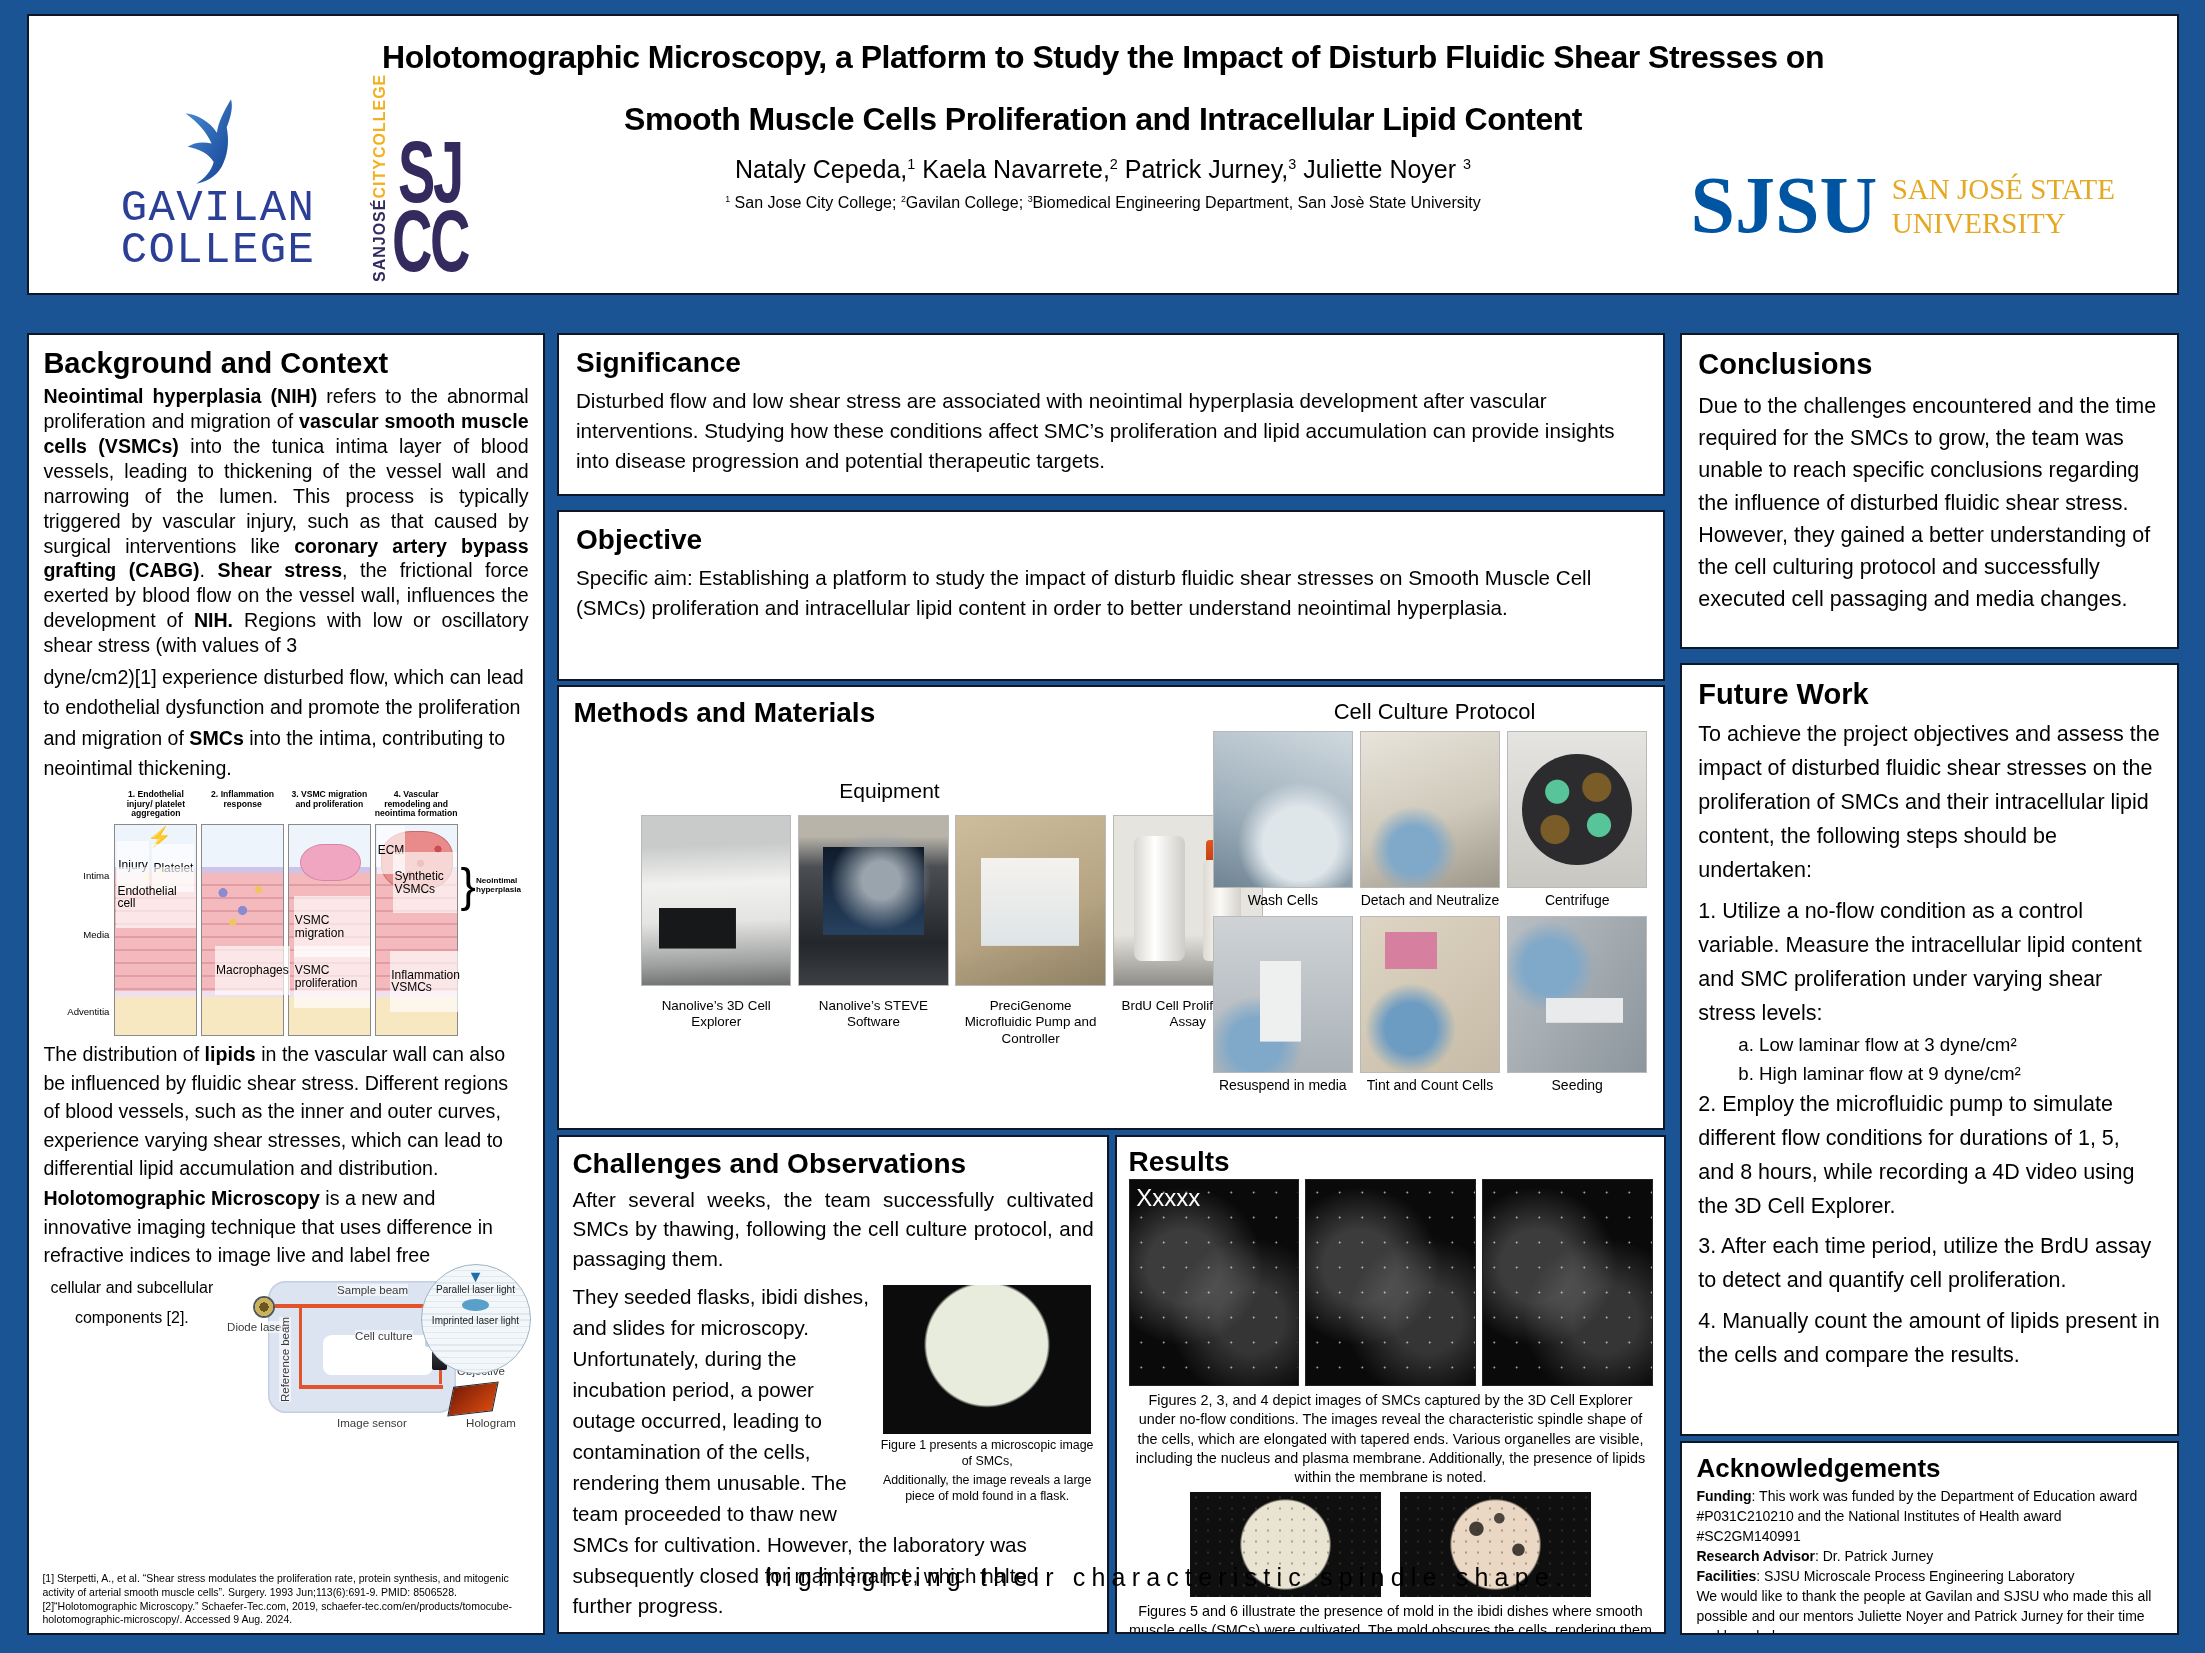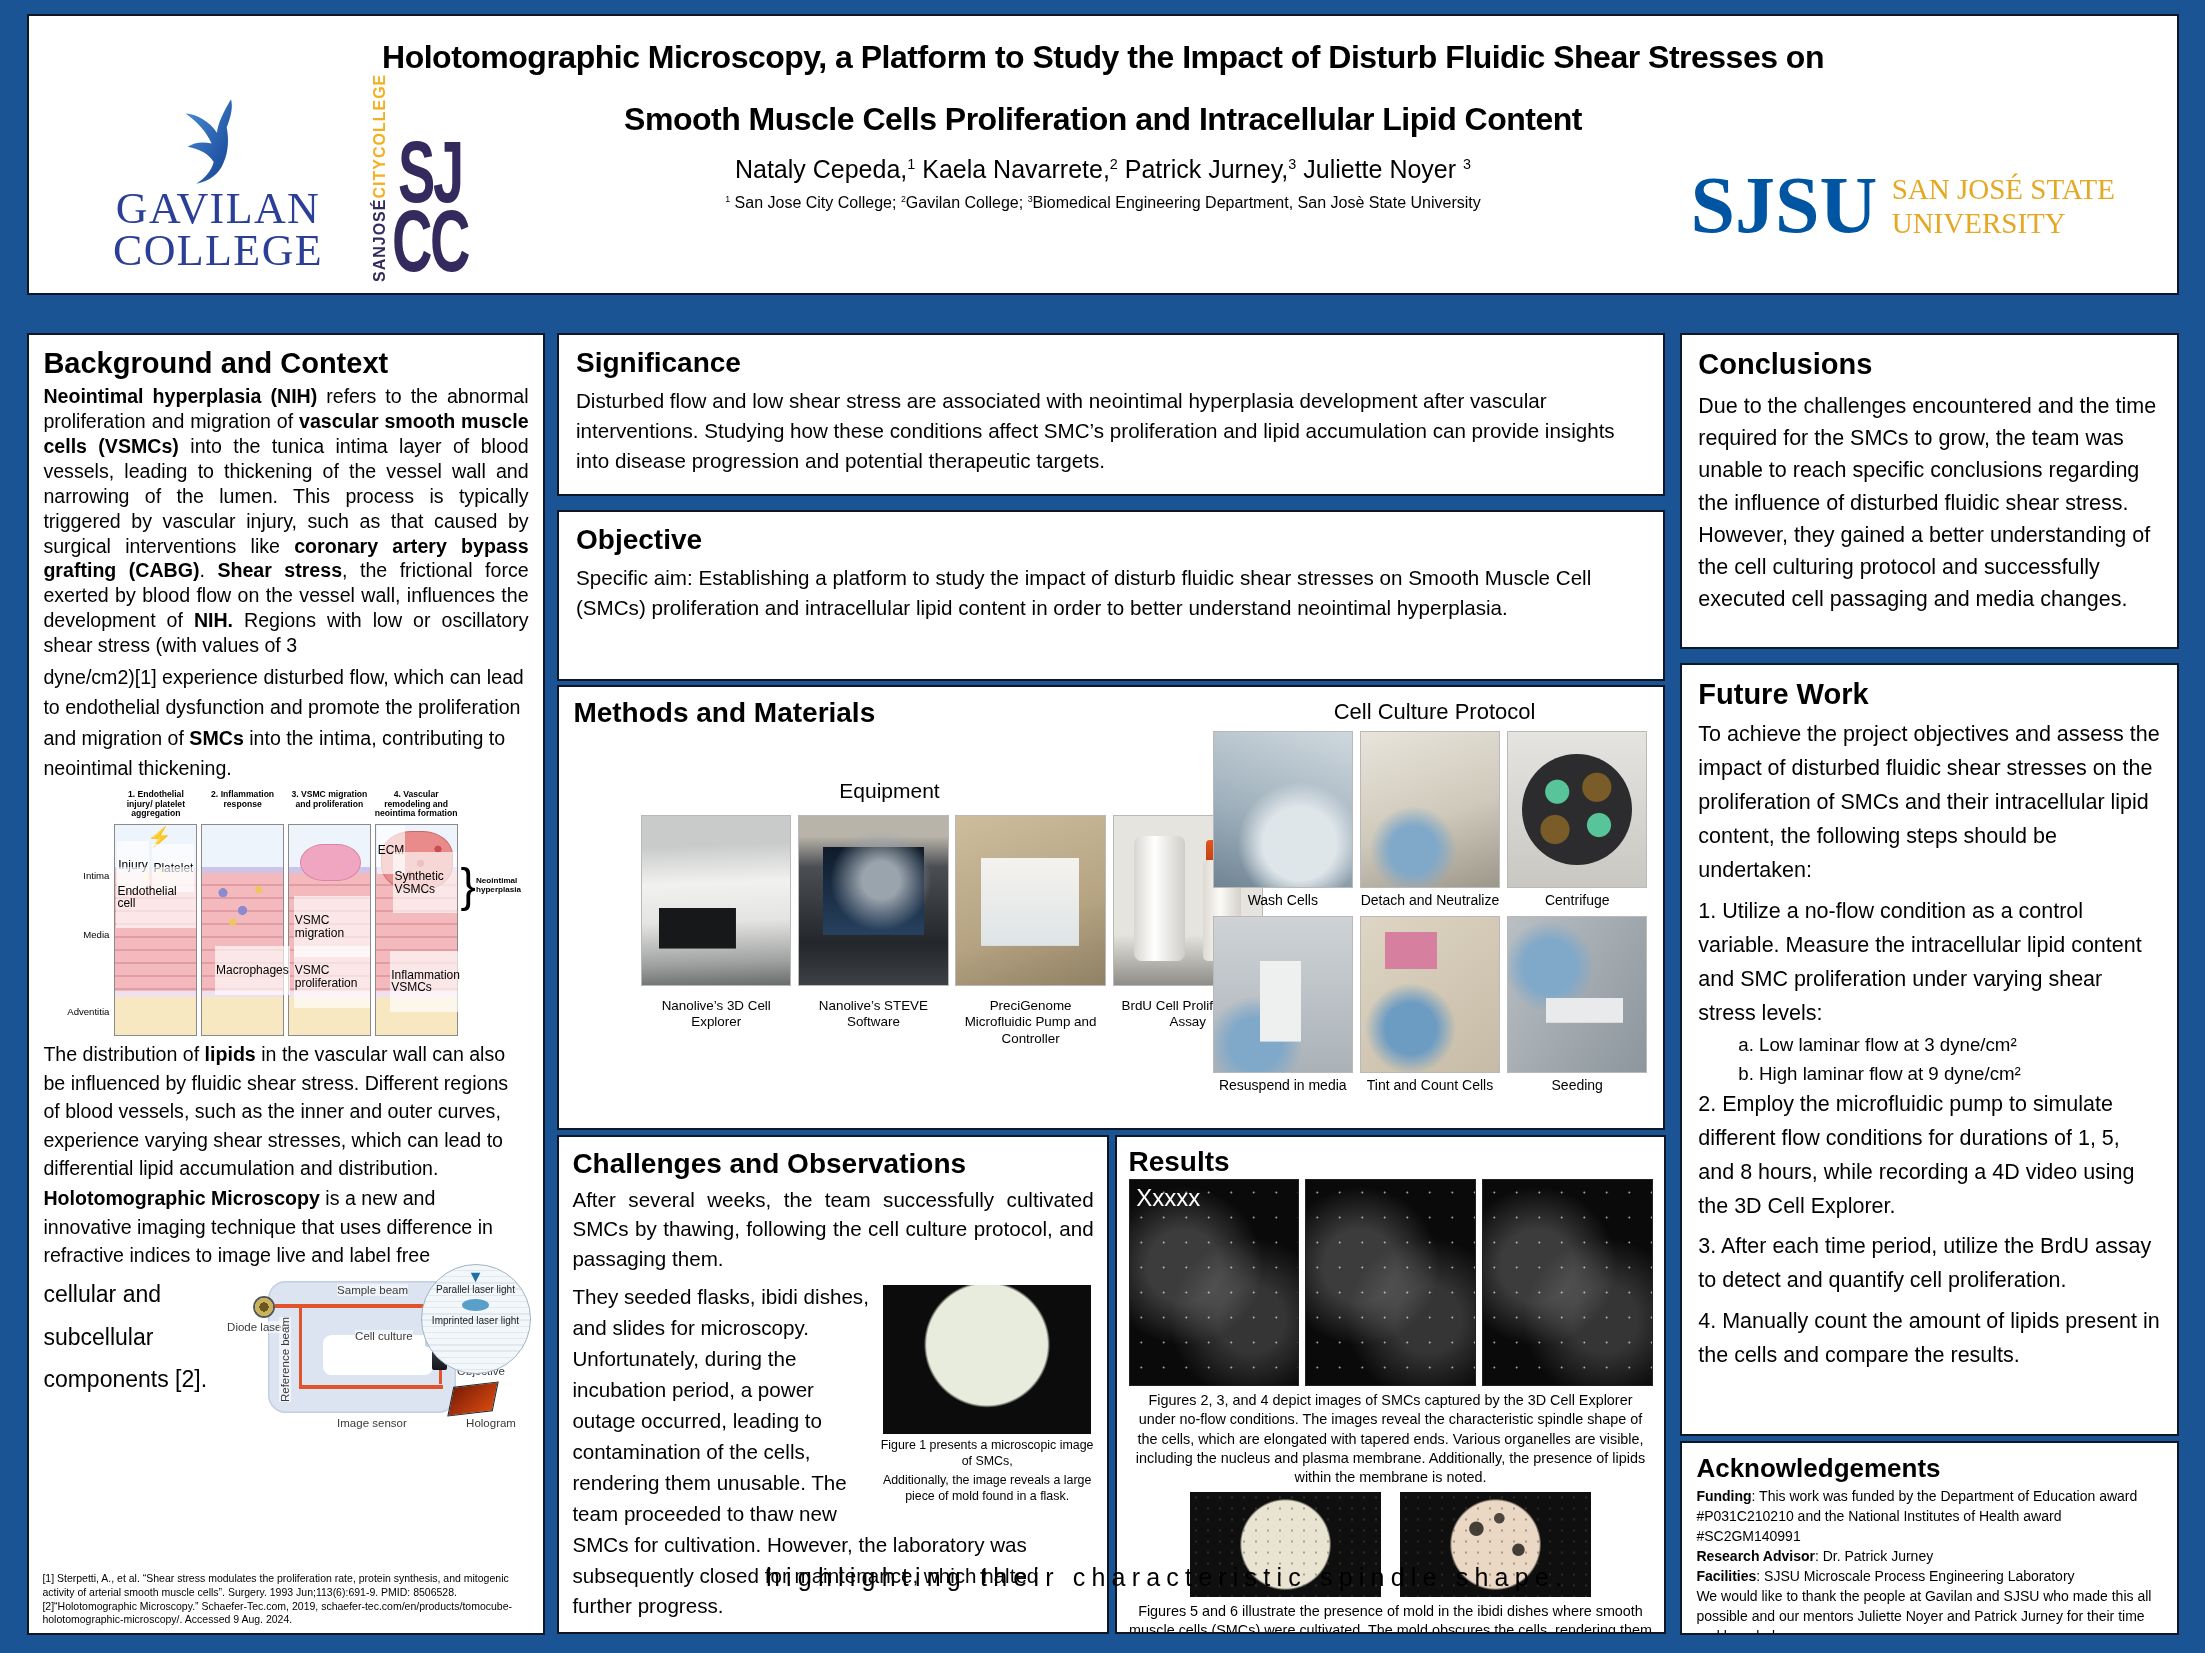--- a/index.html
+++ b/index.html
@@ -11,21 +11,21 @@
 
   
   .header{left:27px;top:14.4px;width:2152px;height:281px;text-align:center;}
   .title1{font-size:32px;font-weight:700;margin-top:23px;letter-spacing:-0.5px;}
   .title2{font-size:32px;font-weight:700;margin-top:25px;letter-spacing:-0.5px;}
   .authors{font-size:25px;margin-top:17px;}
   .authors sup{font-size:14.4px;}
   .affil{font-size:16px;margin-top:10px;}
   .gavilan{position:absolute;left:50px;top:81px;width:278px;text-align:center;}
   .gav-bird{width:110px;height:91px;display:block;margin:0 auto;}
-  .gav-text{font-family:Liberation Serif, serif;color:#2b3f97;font-size:44px;line-height:.95;letter-spacing:1.4px;}
+  .gav-text{font-family:Liberation Mono, monospace;color:#2b3f97;font-size:44px;line-height:.95;letter-spacing:1.4px;}
   .sjcc{position:absolute;left:342px;top:122px;height:148px;display:flex;align-items:flex-start;}
   .sjcc-vert{writing-mode:vertical-rl;transform:rotate(180deg);font-size:16px;font-weight:700;
              letter-spacing:1px;color:#352a5e;height:144px;}
   .sjcc-vert .gold{color:#f2b01e;}
   .sjcc-letters{font-size:56px;font-weight:800;color:#352a5e;line-height:.8;letter-spacing:-2.4px;
                 transform:scaleY(1.55);transform-origin:top;margin-left:2.9px;}
   .sjsu{position:absolute;right:62px;top:144px;display:flex;align-items:center;gap:14.4px;}
   .sjsu-acronym{font-family:"Liberation Serif",serif;font-weight:700;color:#0055a2;font-size:80px;}
   .sjsu-name{font-family:"Liberation Serif",serif;color:#e5a823;font-size:29px;line-height:1.18;text-align:left;}
 
@@ -60,21 +60,21 @@
                  radial-gradient(circle at 35% 80%,#efc65c 0 3.4px,transparent 3.8px);}
   .pdots{position:absolute;top:18%;left:30%;width:60%;height:14%;z-index:1;
       background:radial-gradient(circle at 15% 50%,#efc65c 0 2.9px,transparent 3.4px),
                  radial-gradient(circle at 45% 35%,#efc65c 0 2.9px,transparent 3.4px),
                  radial-gradient(circle at 75% 60%,#efc65c 0 2.9px,transparent 3.4px);}
   .nih-side{position:absolute;left:0;width:66px;text-align:right;font-size:9.6px;}
   .nih-right{position:absolute;right:0;top:77px;width:68px;font-size:8.1px;font-weight:700;line-height:1.12;display:flex;align-items:center;}
   .brace{font-size:46px;font-weight:200;line-height:.8;}
 
   .holo-row{display:flex;gap:6.7px;margin-top:3.8px;}
-  .holo-left{width:177px;font-size:23px;line-height:1.85;}
+  .holo-left{width:177px;font-size:16px;line-height:1.85;text-align:center;}
   .holo{position:relative;flex:1;height:158px;}
   .holo-body{position:absolute;left:41px;top:7.7px;width:188px;height:132px;background:#dde4f1;border-radius:18px;box-shadow:inset 0 0 0 1.4px #c3cde3;}
   .holo-notch{position:absolute;left:96px;top:62px;width:110px;height:40px;background:#fff;border-radius:8.6px;}
   .beam{position:absolute;background:#e2532b;z-index:2;}
   .diode{position:absolute;left:26px;top:23px;width:22px;height:22px;border-radius:50%;z-index:3;
          background:radial-gradient(circle,#6b5520 0 30%,#c9b25c 30% 58%,#52575d 60%);}
   .dish-sm{position:absolute;left:198px;top:66px;width:28px;height:7.7px;background:#bcd6ea;border-radius:1.9px;z-index:3;}
   .objv{position:absolute;left:205px;top:76px;width:15.3px;height:21px;background:linear-gradient(#3a3f46,#14161a);border-radius:1.9px;z-index:3;}
   .holog{position:absolute;left:224px;top:111px;width:42px;height:28px;border:1.9px solid #20242b;z-index:3;
          background:linear-gradient(135deg,#7a1d07,#d8490f);transform:skewX(-18deg) rotate(-7deg);}

